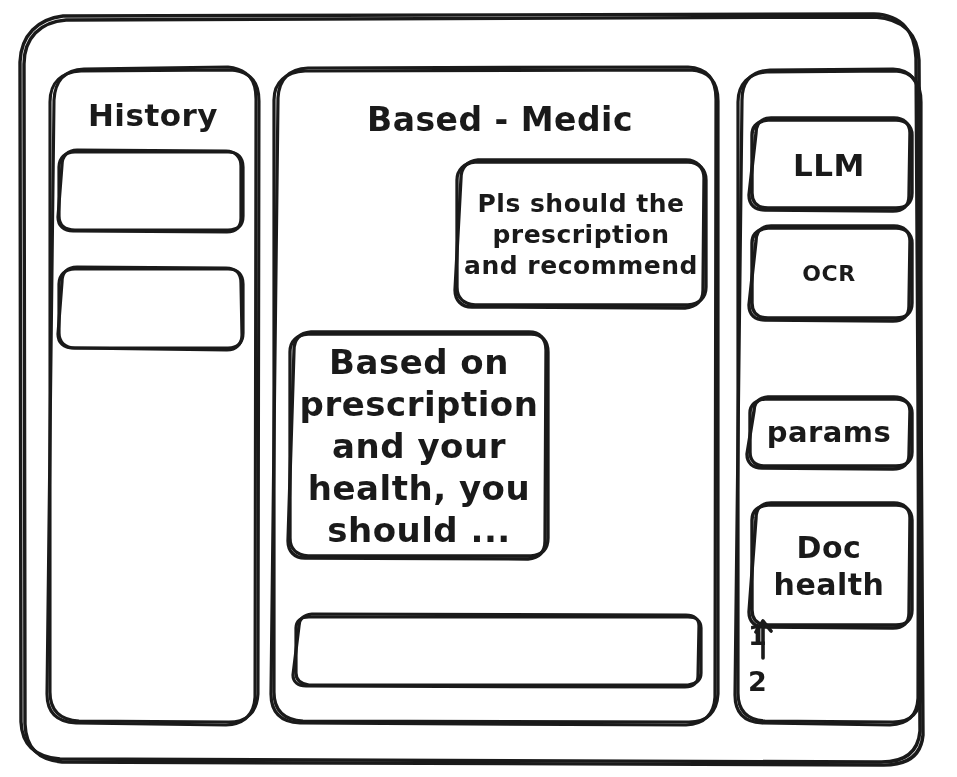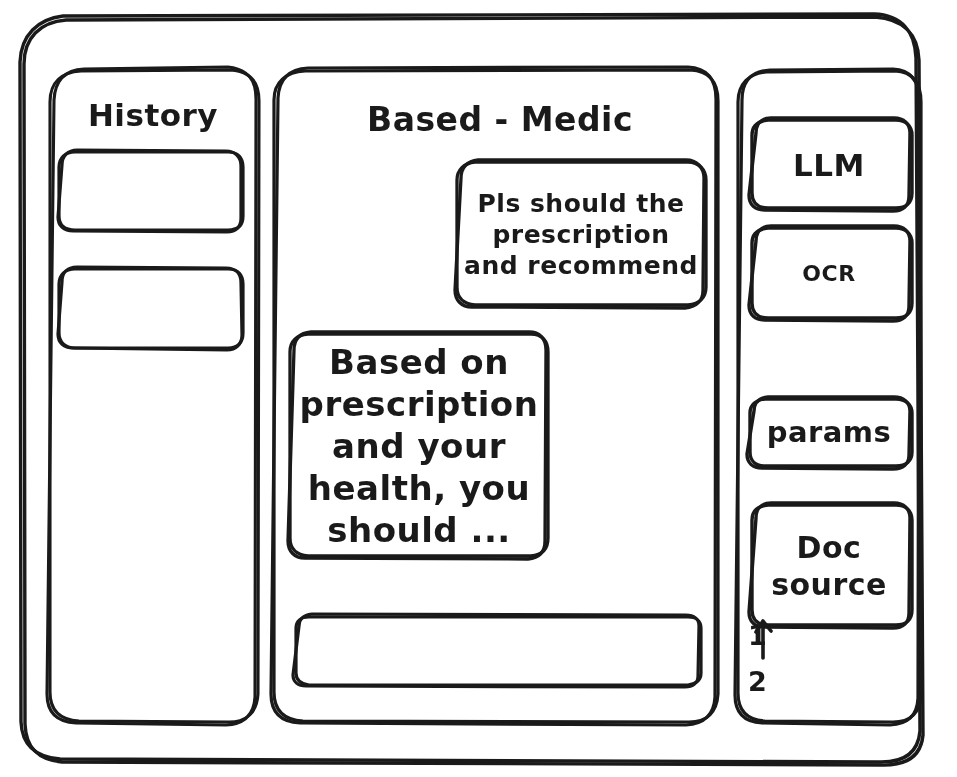--- a/index.html
+++ b/index.html
@@ -148,21 +148,21 @@
 health, you
 should ...</div>
 
   <div class="lbl" id="llm-text">LLM</div>
 
   <div class="lbl" id="ocr-text">OCR</div>
 
   <div class="lbl" id="params-text">params</div>
 
   <div class="lbl" id="doc-text">Doc
-source</div>
+health</div>
 
   <div class="lbl" id="src-1">1</div>
 
   <div class="lbl" id="src-2">2</div>
 
   <div class="hit" style="left:50px;  top:70px;  width:210px; height:655px;"></div>
 
   <div class="hit" style="left:58px;  top:150px; width:186px; height:82px;"></div>
 
   <div class="hit" style="left:58px;  top:267px; width:186px; height:83px;"></div>

